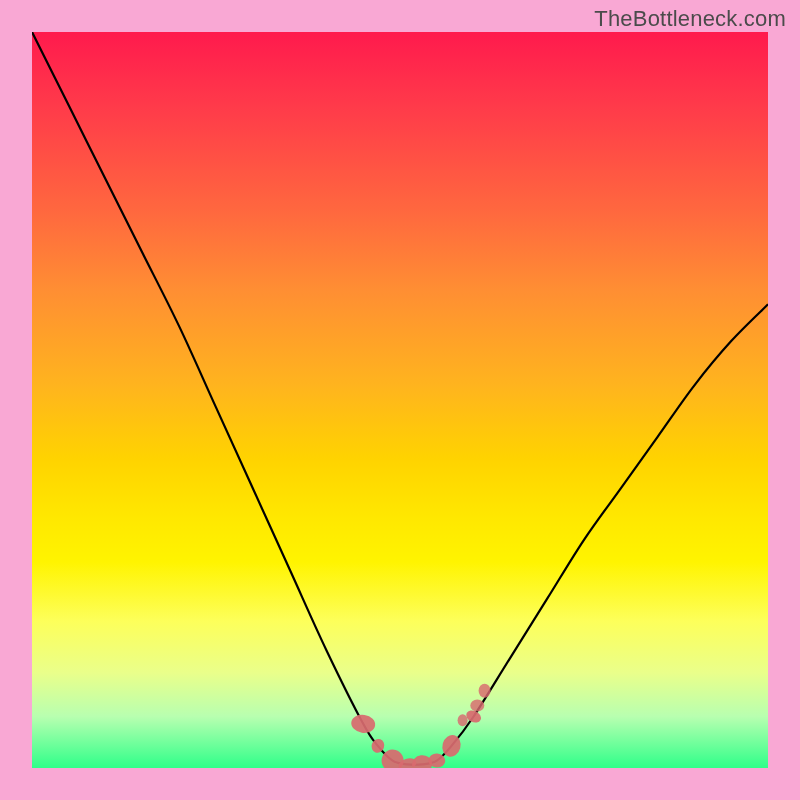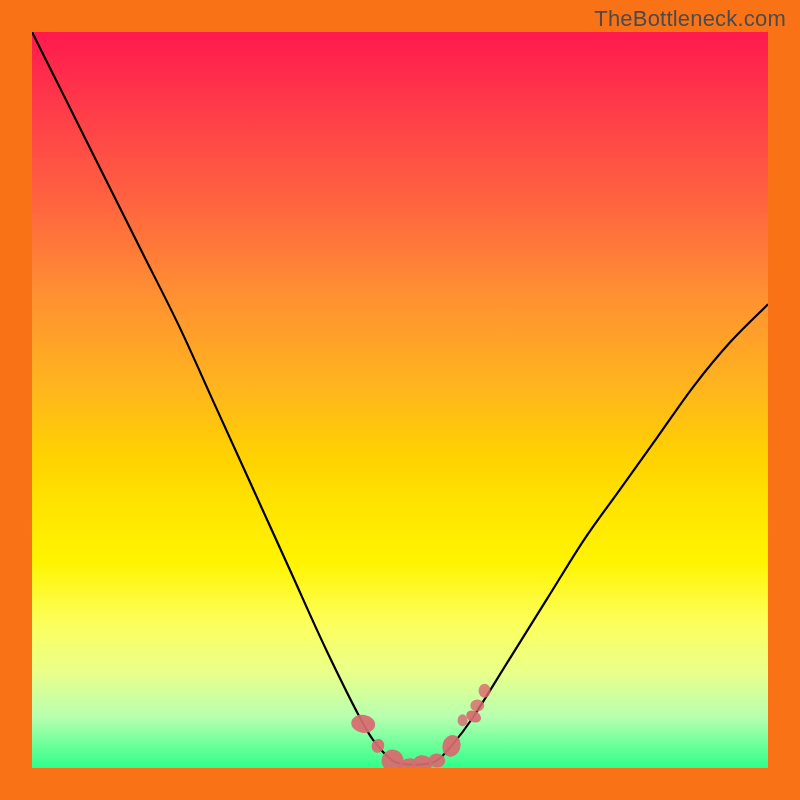--- a/index.html
+++ b/index.html
@@ -10,21 +10,21 @@
     background: #000;
     overflow: hidden;
     font-family: Arial, Helvetica, sans-serif;
   }
   .frame {
     position: absolute;
     left: 0;
     top: 0;
     width: 800px;
     height: 800px;
-    background: #f97316;
+    background: #f9a8d4;
   }
   .plot-area {
     position: absolute;
     left: 32px;
     top: 32px;
     width: 736px;
     height: 736px;
     
     background: linear-gradient(to bottom,
       #ff1a4d 0%,

